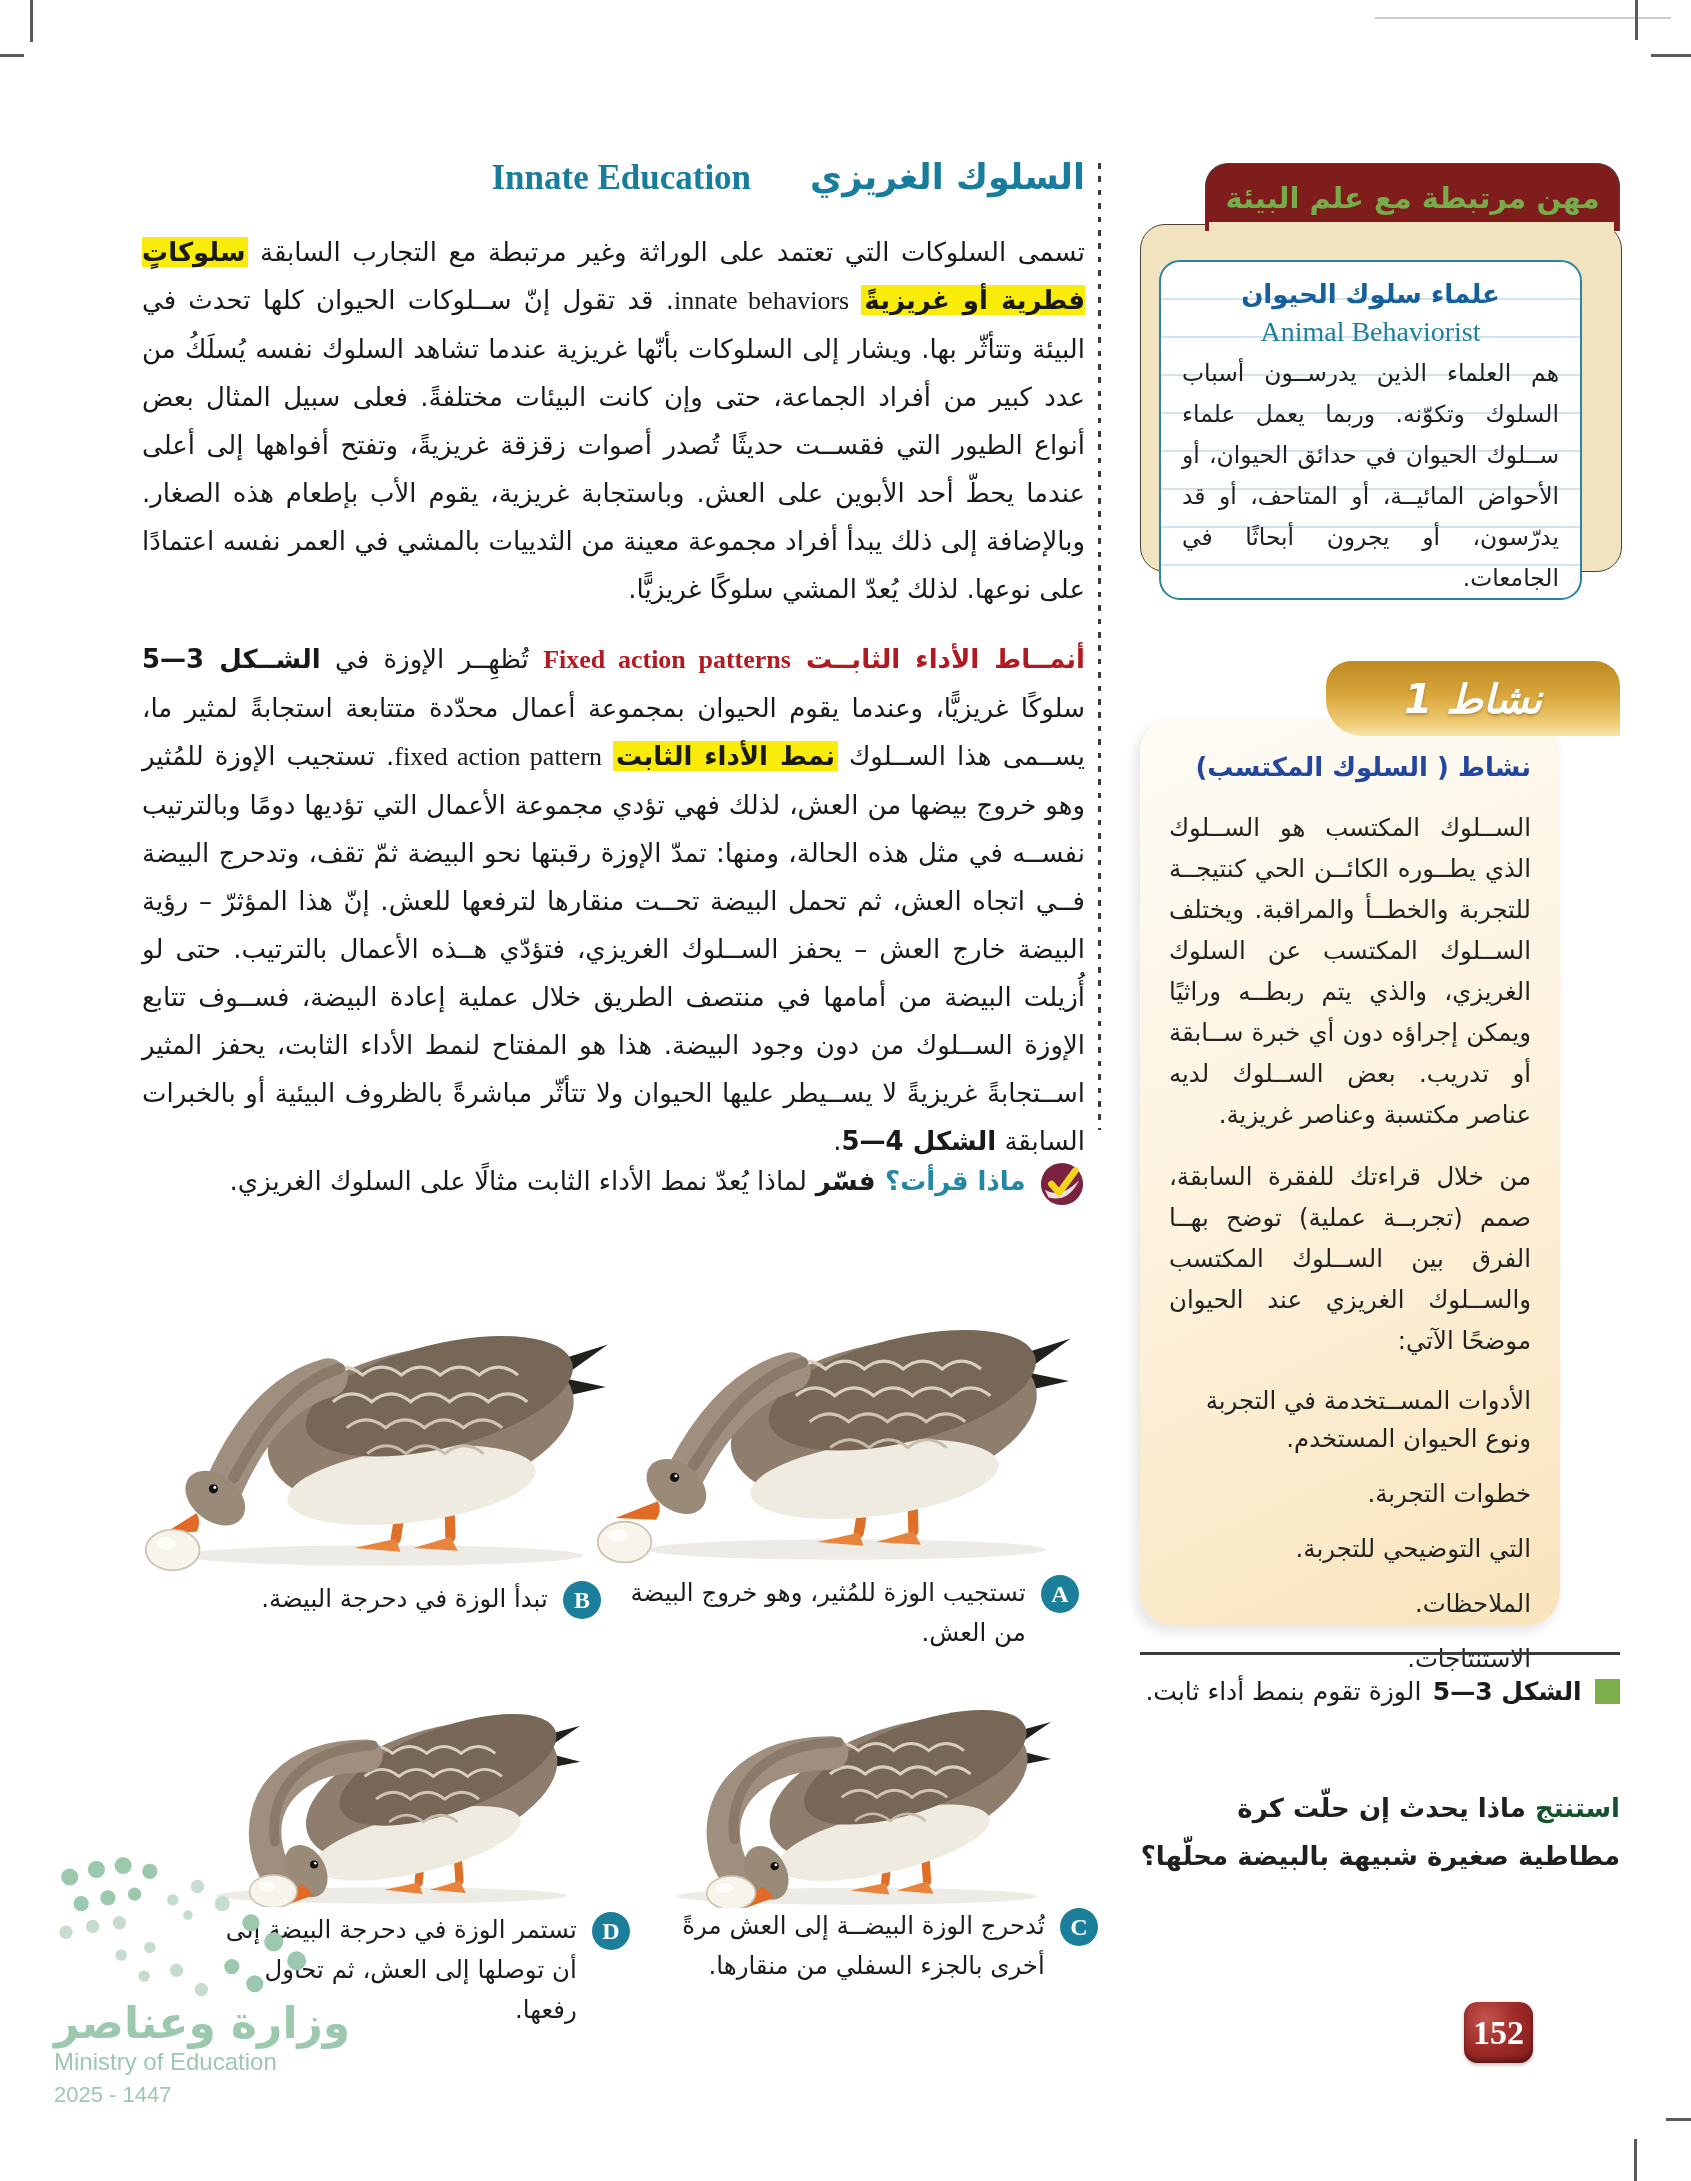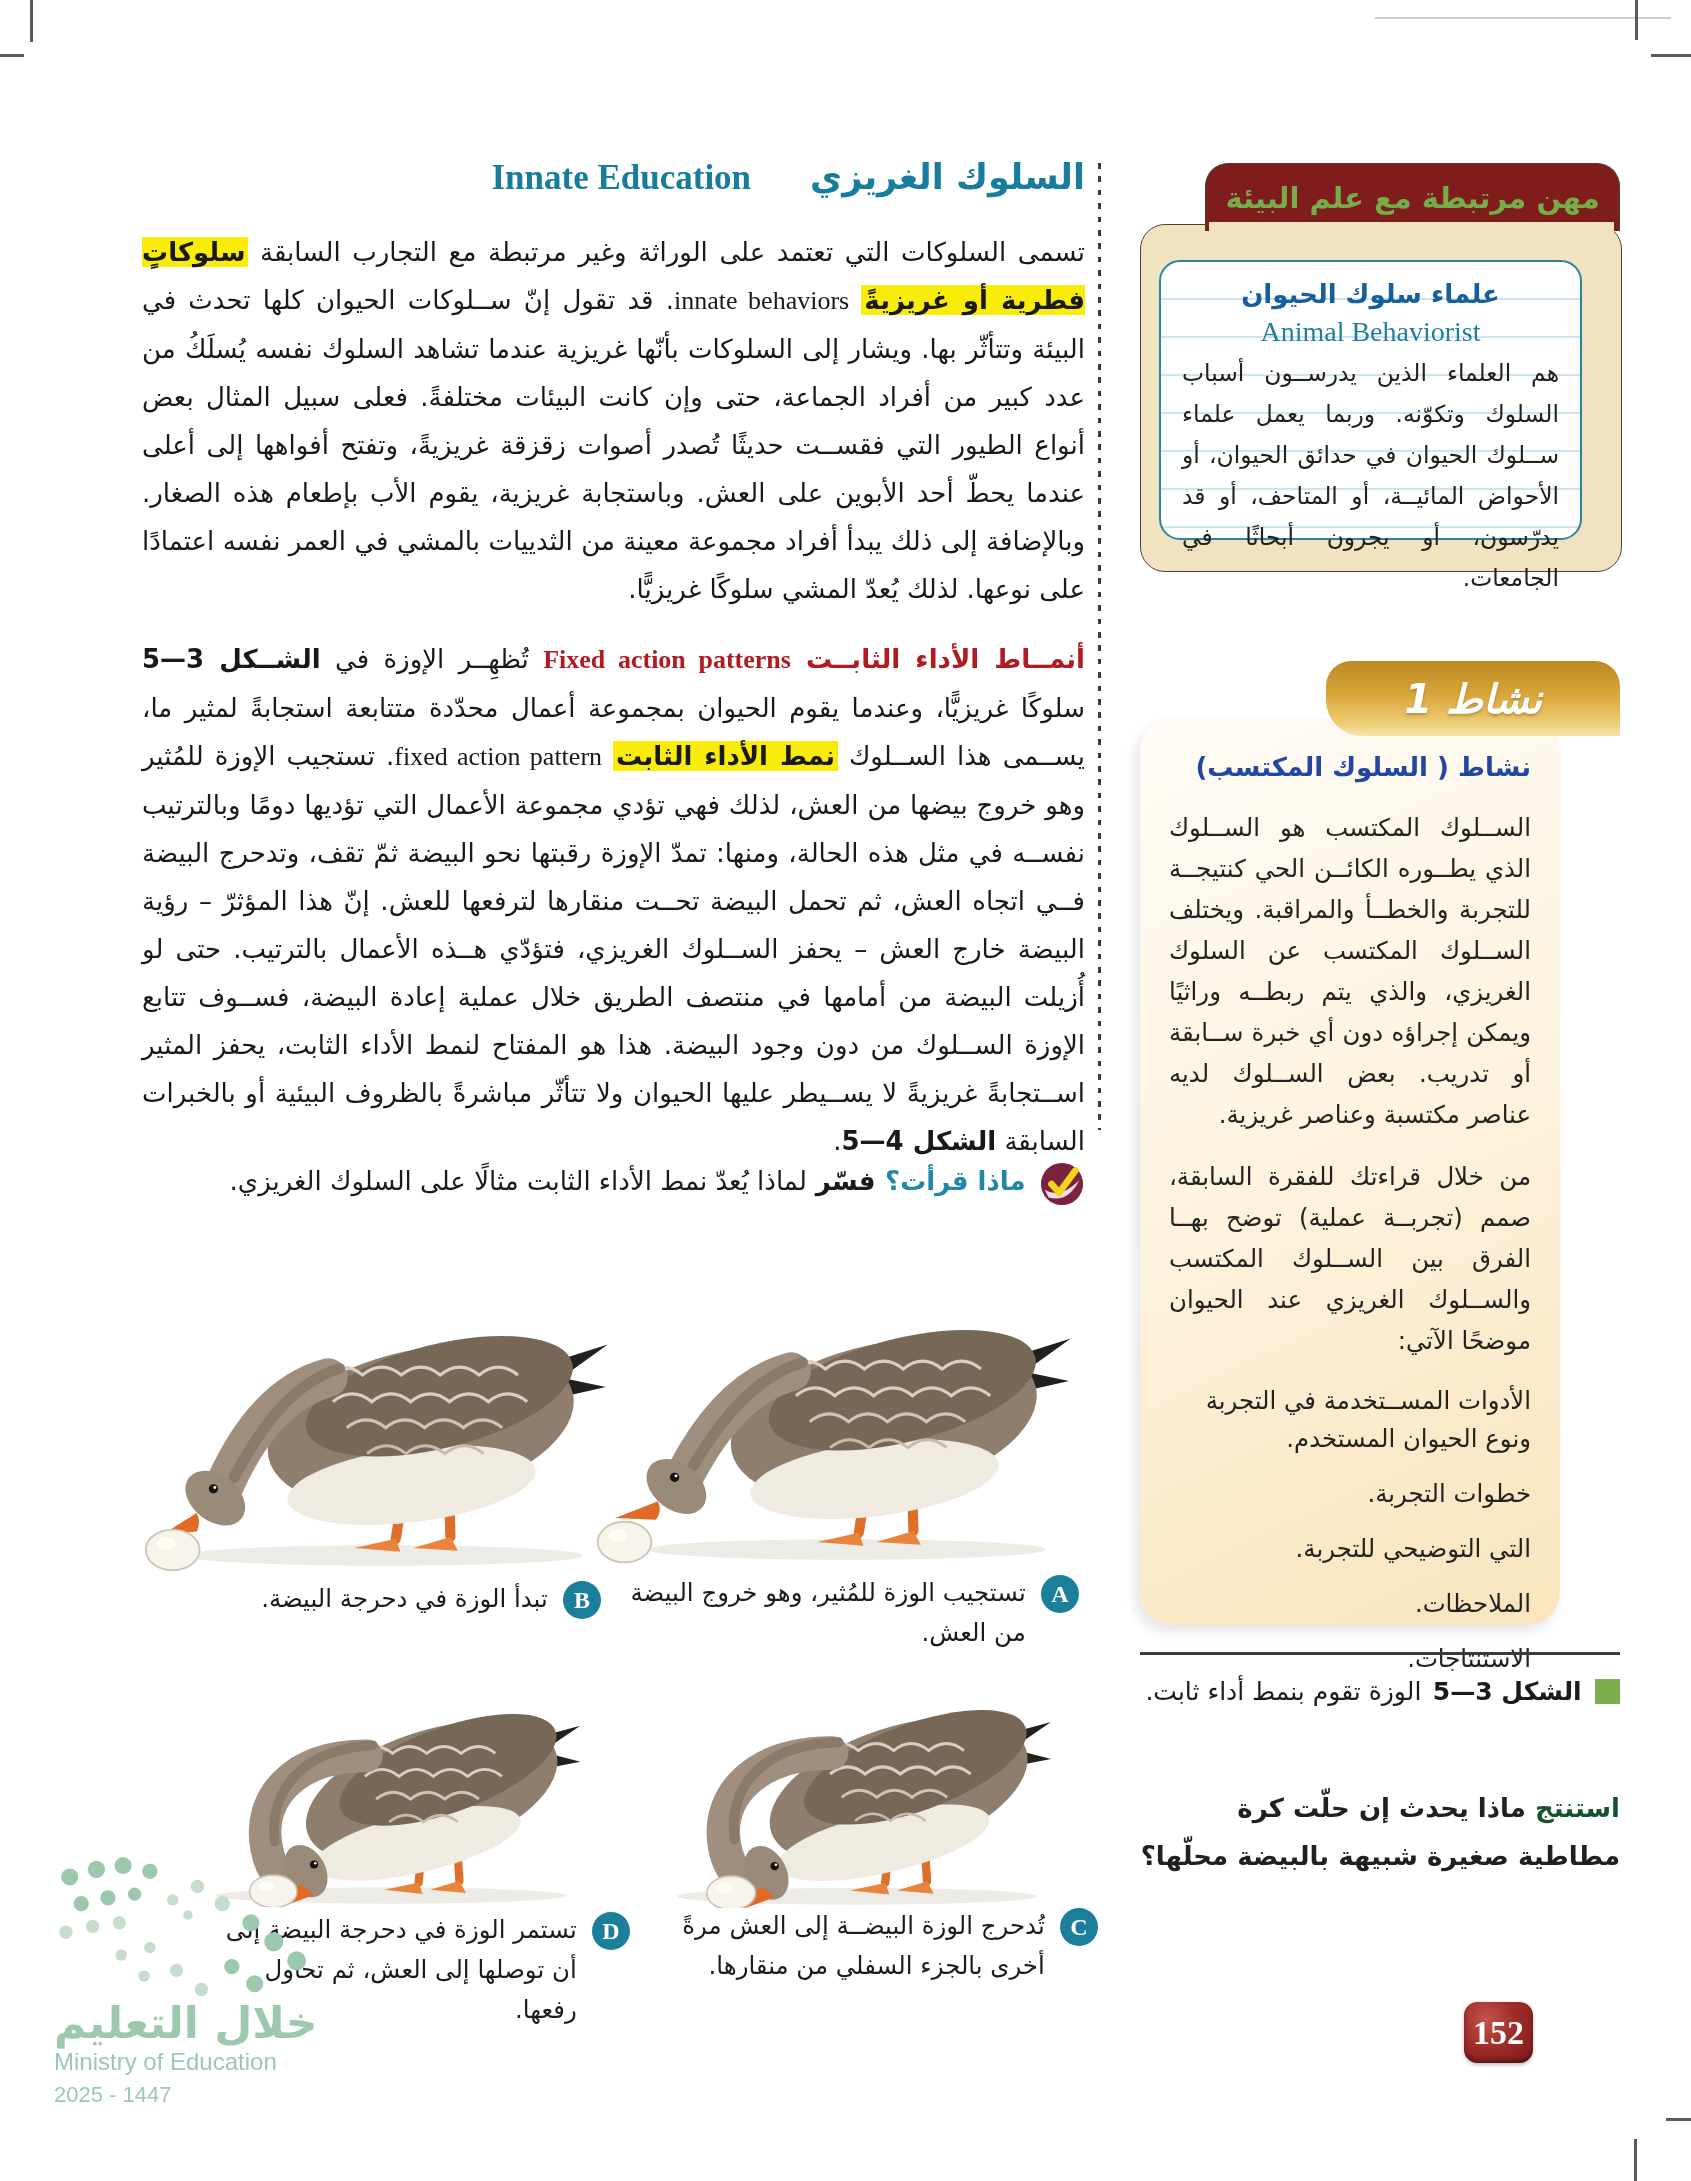--- a/index.html
+++ b/index.html
@@ -102,21 +102,21 @@
     </span>
     <span class="lbl">ماذا قرأت؟</span>
     <span><span class="b">فسّر </span><span>لماذا يُعدّ نمط الأداء الثابت مثالًا على السلوك الغريزي.</span></span>
   </div>
 
   <div class="careers-box" style="left:1141px;top:224px;width:480px;height:346px;"></div>
   <div class="careers-tab" style="left:1206px;top:163px;width:413px;height:67px;">
     <span class="t">مهن مرتبطة مع علم البيئة</span>
   </div>
   <div class="careers-patch" style="left:1210px;top:222px;width:405px;height:11.5px;"></div>
-  <div class="careers-card" style="left:1160px;top:260px;width:423px;height:280px;">
+  <div class="careers-card" style="left:1160px;top:260px;width:423px;height:340px;">
     <div class="t1">علماء سلوك الحيوان</div>
     <div class="t2">Animal Behaviorist</div>
     <div class="bd">هم العلماء الذين يدرســون أسباب السلوك وتكوّنه. وربما يعمل علماء ســلوك الحيوان في حدائق الحيوان، أو الأحواض المائيــة، أو المتاحف، أو قد يدرّسون، أو يجرون أبحاثًا في الجامعات.</div>
   </div>
 
   <div class="act-box" style="left:1141px;top:719px;width:420px;height:906px;">
     <div class="act-title">نشاط ( السلوك المكتسب)</div>
     <div class="act-p">الســلوك المكتسب هو الســلوك الذي يطــوره الكائــن الحي كنتيجــة للتجربة والخطــأ والمراقبة. ويختلف الســلوك المكتسب عن السلوك الغريزي، والذي يتم ربطــه وراثيًا ويمكن إجراؤه دون أي خبرة ســابقة أو تدريب. بعض الســلوك لديه عناصر مكتسبة وعناصر غريزية.</div>
     <div class="act-p">من خلال قراءتك للفقرة السابقة، صمم (تجربــة عملية) توضح بهــا الفرق بين الســلوك المكتسب والســلوك الغريزي عند الحيوان موضحًا الآتي:</div>
     <div class="act-item">الأدوات المســتخدمة في التجربة ونوع الحيوان المستخدم.</div>
@@ -277,21 +277,21 @@
         <circle cx="100" cy="96" r="6"></circle>
           <circle cx="128" cy="120" r="7"></circle>
           <circle cx="154" cy="140" r="7"></circle>
         <circle cx="140" cy="62" r="5"></circle>
           <circle cx="70" cy="104" r="6"></circle>
           <circle cx="94" cy="126" r="6"></circle>
       </g>
     </svg>
   </div>
   <div class="abs moe" style="left:55px;top:2000px;width:306px;">
-    <div class="ar">خلال التعليم</div>
+    <div class="ar">وزارة وعناصر</div>
     <div class="en">Ministry of Education</div>
     <div class="yr">2025 - 1447</div>
   </div>
 
   <div class="pagenum" style="left:1465px;top:2002px;">
     <span class="n">152</span>
   </div>
 
 </div>
 

